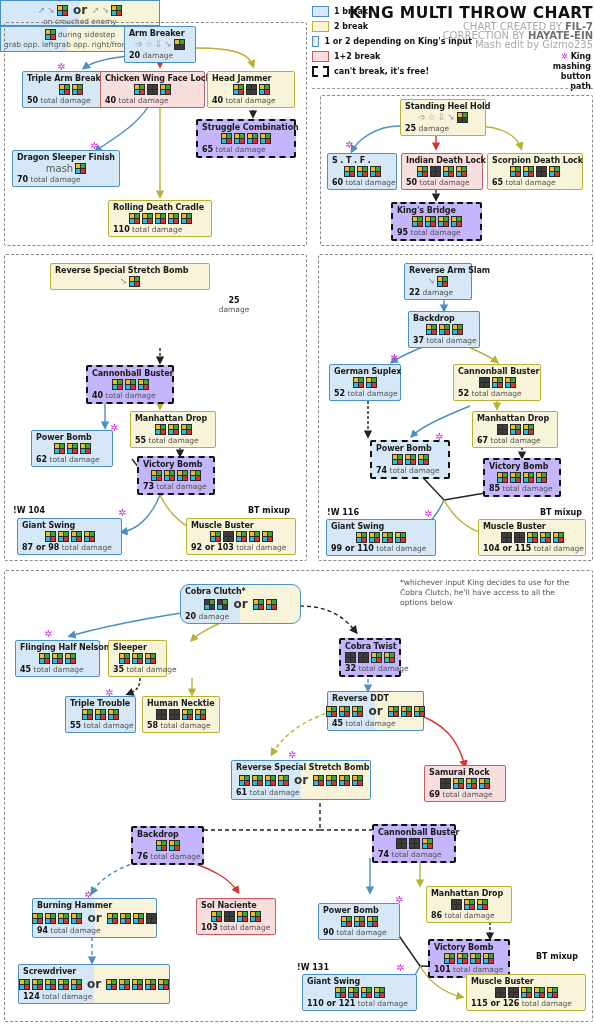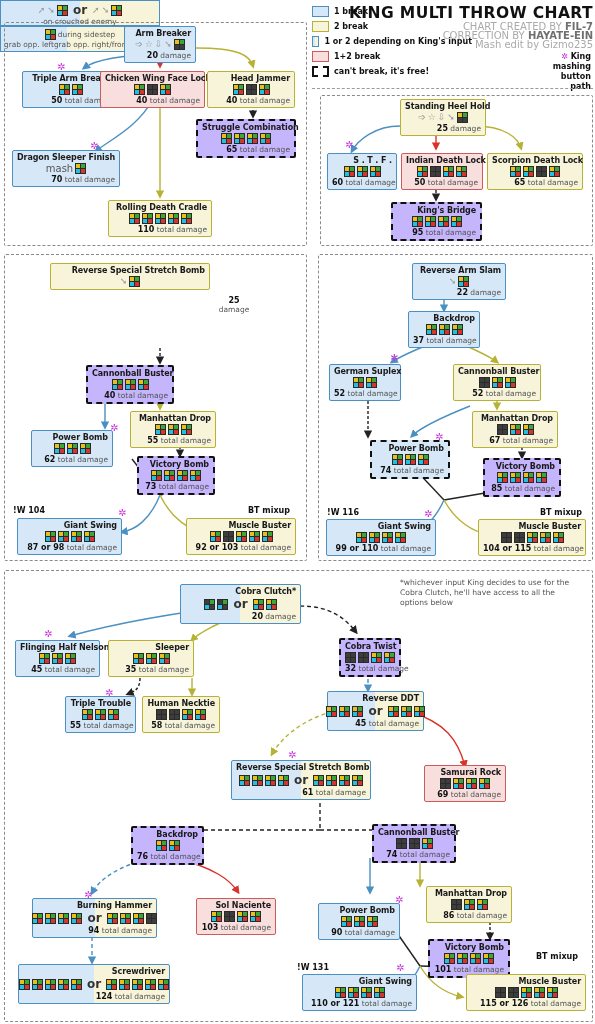--- a/index.html
+++ b/index.html
@@ -10,21 +10,21 @@
     font-size:8px;color:#333;
     overflow:hidden;
   }
   svg.wires{position:absolute;left:0;top:0;width:595px;height:1024px;pointer-events:none;}
 
   
   .panel{position:absolute;border:1px dashed #8a8a8a;border-radius:2px;background:transparent;}
 
   
   .box{position:absolute;box-sizing:border-box;border:1.6px solid #444;border-radius:2px;
-       text-align:right;padding:2px 4px 2px;background:#fff;}
+       text-align:left;padding:2px 4px 2px;background:#fff;}
   .box .title{font-weight:bold;font-size:8px;color:#1a1a1a;line-height:9px;letter-spacing:-0.1px;white-space:nowrap;}
   .box .dmg{font-size:7.5px;color:#555;line-height:9px;white-space:nowrap;margin-top:1px;}
   .box .dmg b{color:#111;font-size:8px;}
   .row-ic{display:flex;align-items:center;justify-content:center;gap:2px;margin:1px 0 0;}
   .orw{font-size:12px;font-weight:bold;color:#333;margin:0 3px;}
 
   .b-blue{background:#d6e8f7;border-color:#4a90c2;}
   .b-yell{background:#f7f4da;border-color:#b8b234;}
   .b-red {background:#f9dede;border-color:#cc5b5b;}
   .b-free{background:#c4b5fd;border:2.4px dashed #111;}
@@ -705,21 +705,21 @@
       <span class="bt">
         <i class="lp"></i>
         <i class="rp"></i>
         <i class="lk"></i>
         <i class="rk"></i>
       </span>
     </div>
   <div class="dmg"><b>92 or 103</b> <span>total damage</span></div>
 </div>
 
-<div class="box b-blue" style="left:404px;top:263px;width:94px;margin-left:8px;">
+<div class="box b-blue" style="left:404px;top:263px;width:68px;">
   <div class="title">Reverse Arm Slam</div>
   <div class="row-ic">
       <span class="dir">➘</span>
       <span class="bt">
         <i class="lp"></i>
         <i class="rp"></i>
         <i class="lk"></i>
         <i class="rk"></i>
       </span>
     </div>
@@ -934,21 +934,21 @@
       <span class="bt">
         <i class="lp"></i>
         <i class="rp"></i>
         <i class="lk"></i>
         <i class="rk"></i>
       </span>
     </div>
   <div class="dmg"><b>104 or 115</b> <span>total damage</span></div>
 </div>
 
-<div class="box b-split" style="left:180px;top:584px;width:121px;">
+<div class="box b-split" style="left:180px;top:584px;width:121px;border-radius:9px;">
   <div class="title">Cobra Clutch*</div>
   <div class="row-ic">
       <span class="bt">
         <i></i>
         <i class="rp"></i>
         <i class="lk"></i>
         <i></i>
       </span>
       <span class="bt">
         <i></i>
@@ -992,21 +992,21 @@
       </span>
       <span class="bt">
         <i class="lp"></i>
         <i class="rp"></i>
         <i class="lk"></i>
         <i class="rk"></i>
       </span>
     </div>
   <div class="dmg"><b>45</b> <span>total damage</span></div>
 </div>
-<div class="box b-yell" style="left:108px;top:640px;width:86px;">
+<div class="box b-yell" style="left:108px;top:640px;width:59px;">
   <div class="title">Sleeper</div>
   <div class="row-ic">
       <span class="bt">
         <i class="lp"></i>
         <i class="rp"></i>
         <i class="lk"></i>
         <i class="rk"></i>
       </span>
       <span class="bt">
         <i class="lp"></i>

